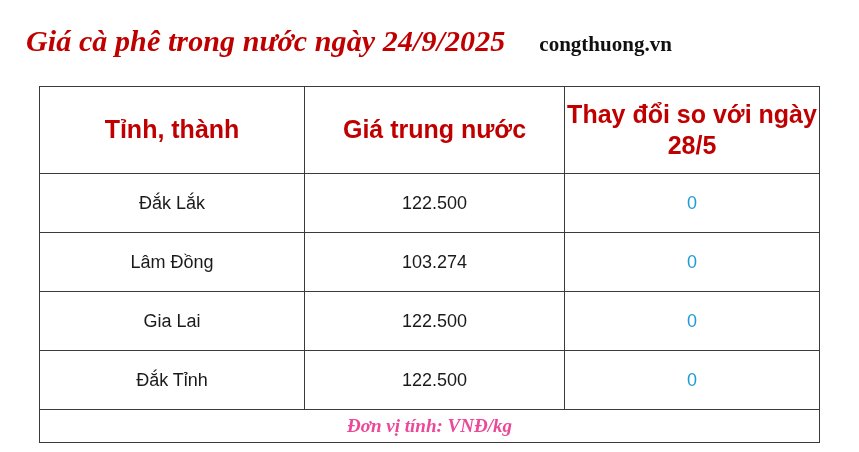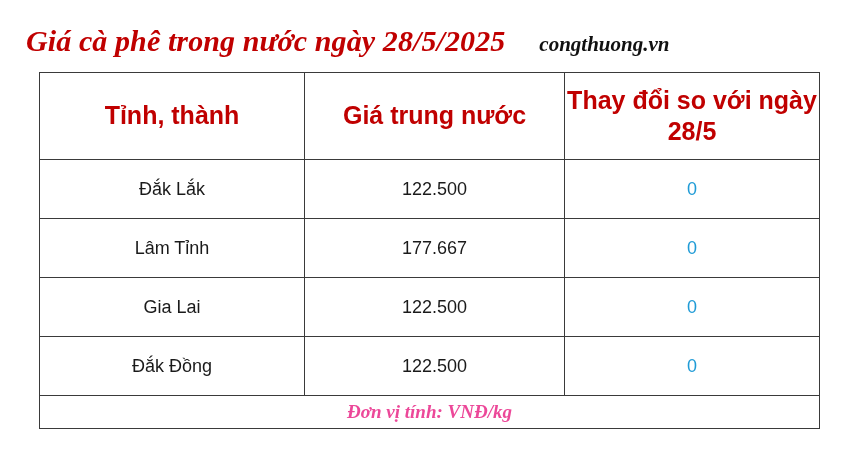--- a/index.html
+++ b/index.html
@@ -30,30 +30,29 @@
     font-family: "Liberation Serif", serif;
     font-style: italic;
     font-weight: bold;
     font-size: 30px;
     color: #c00000;
     letter-spacing: 0.1px;
     white-space: nowrap;
   }
   .source-label {
     font-family: "Liberation Serif", serif;
-    font-style: italic;
     font-weight: bold;
     font-size: 21px;
     color: #111111;
     margin-left: 34px;
     white-space: nowrap;
   }
   table.price-table {
     border-collapse: collapse;
-    margin: 14px auto 0 auto;
+    margin: 28px auto 0 auto;
     width: 780px;
     table-layout: fixed;
   }
   table.price-table td,
   table.price-table th {
     border: 1px solid #3a3a3a;
     padding: 0;
     text-align: center;
     vertical-align: middle;
   }
@@ -90,21 +89,21 @@
     padding: 8px 14px 8px 0;
     height: 32px;
   }
 </style>
 </head>
 <body>
 
 <div class="page">
 
   <div class="header-row">
-    <div class="doc-title">Giá cà phê trong nước ngày 28/5/2025</div>
+    <div class="doc-title">Giá cà phê trong nước ngày 24/9/2025</div>
     <div class="source-label">congthuong.vn</div>
   </div>
 
   <table class="price-table">
     <colgroup>
       <col class="col-province">
       <col class="col-price">
       <col class="col-change">
     </colgroup>
     <thead>
@@ -114,31 +113,31 @@
         <th>Thay đổi so với ngày 28/5</th>
       </tr>
     </thead>
     <tbody>
       <tr>
         <td>Đắk Lắk</td>
         <td>122.500</td>
         <td class="change">0</td>
       </tr>
       <tr>
-        <td>Lâm Tỉnh</td>
-        <td>177.667</td>
+        <td>Lâm Đồng</td>
+        <td>103.274</td>
         <td class="change">0</td>
       </tr>
       <tr>
         <td>Gia Lai</td>
         <td>122.500</td>
         <td class="change">0</td>
       </tr>
       <tr>
-        <td>Đắk Đồng</td>
+        <td>Đắk Tỉnh</td>
         <td>122.500</td>
         <td class="change">0</td>
       </tr>
     </tbody>
     <tfoot>
       <tr>
         <td colspan="3">Đơn vị tính: VNĐ/kg</td>
       </tr>
     </tfoot>
   </table>

